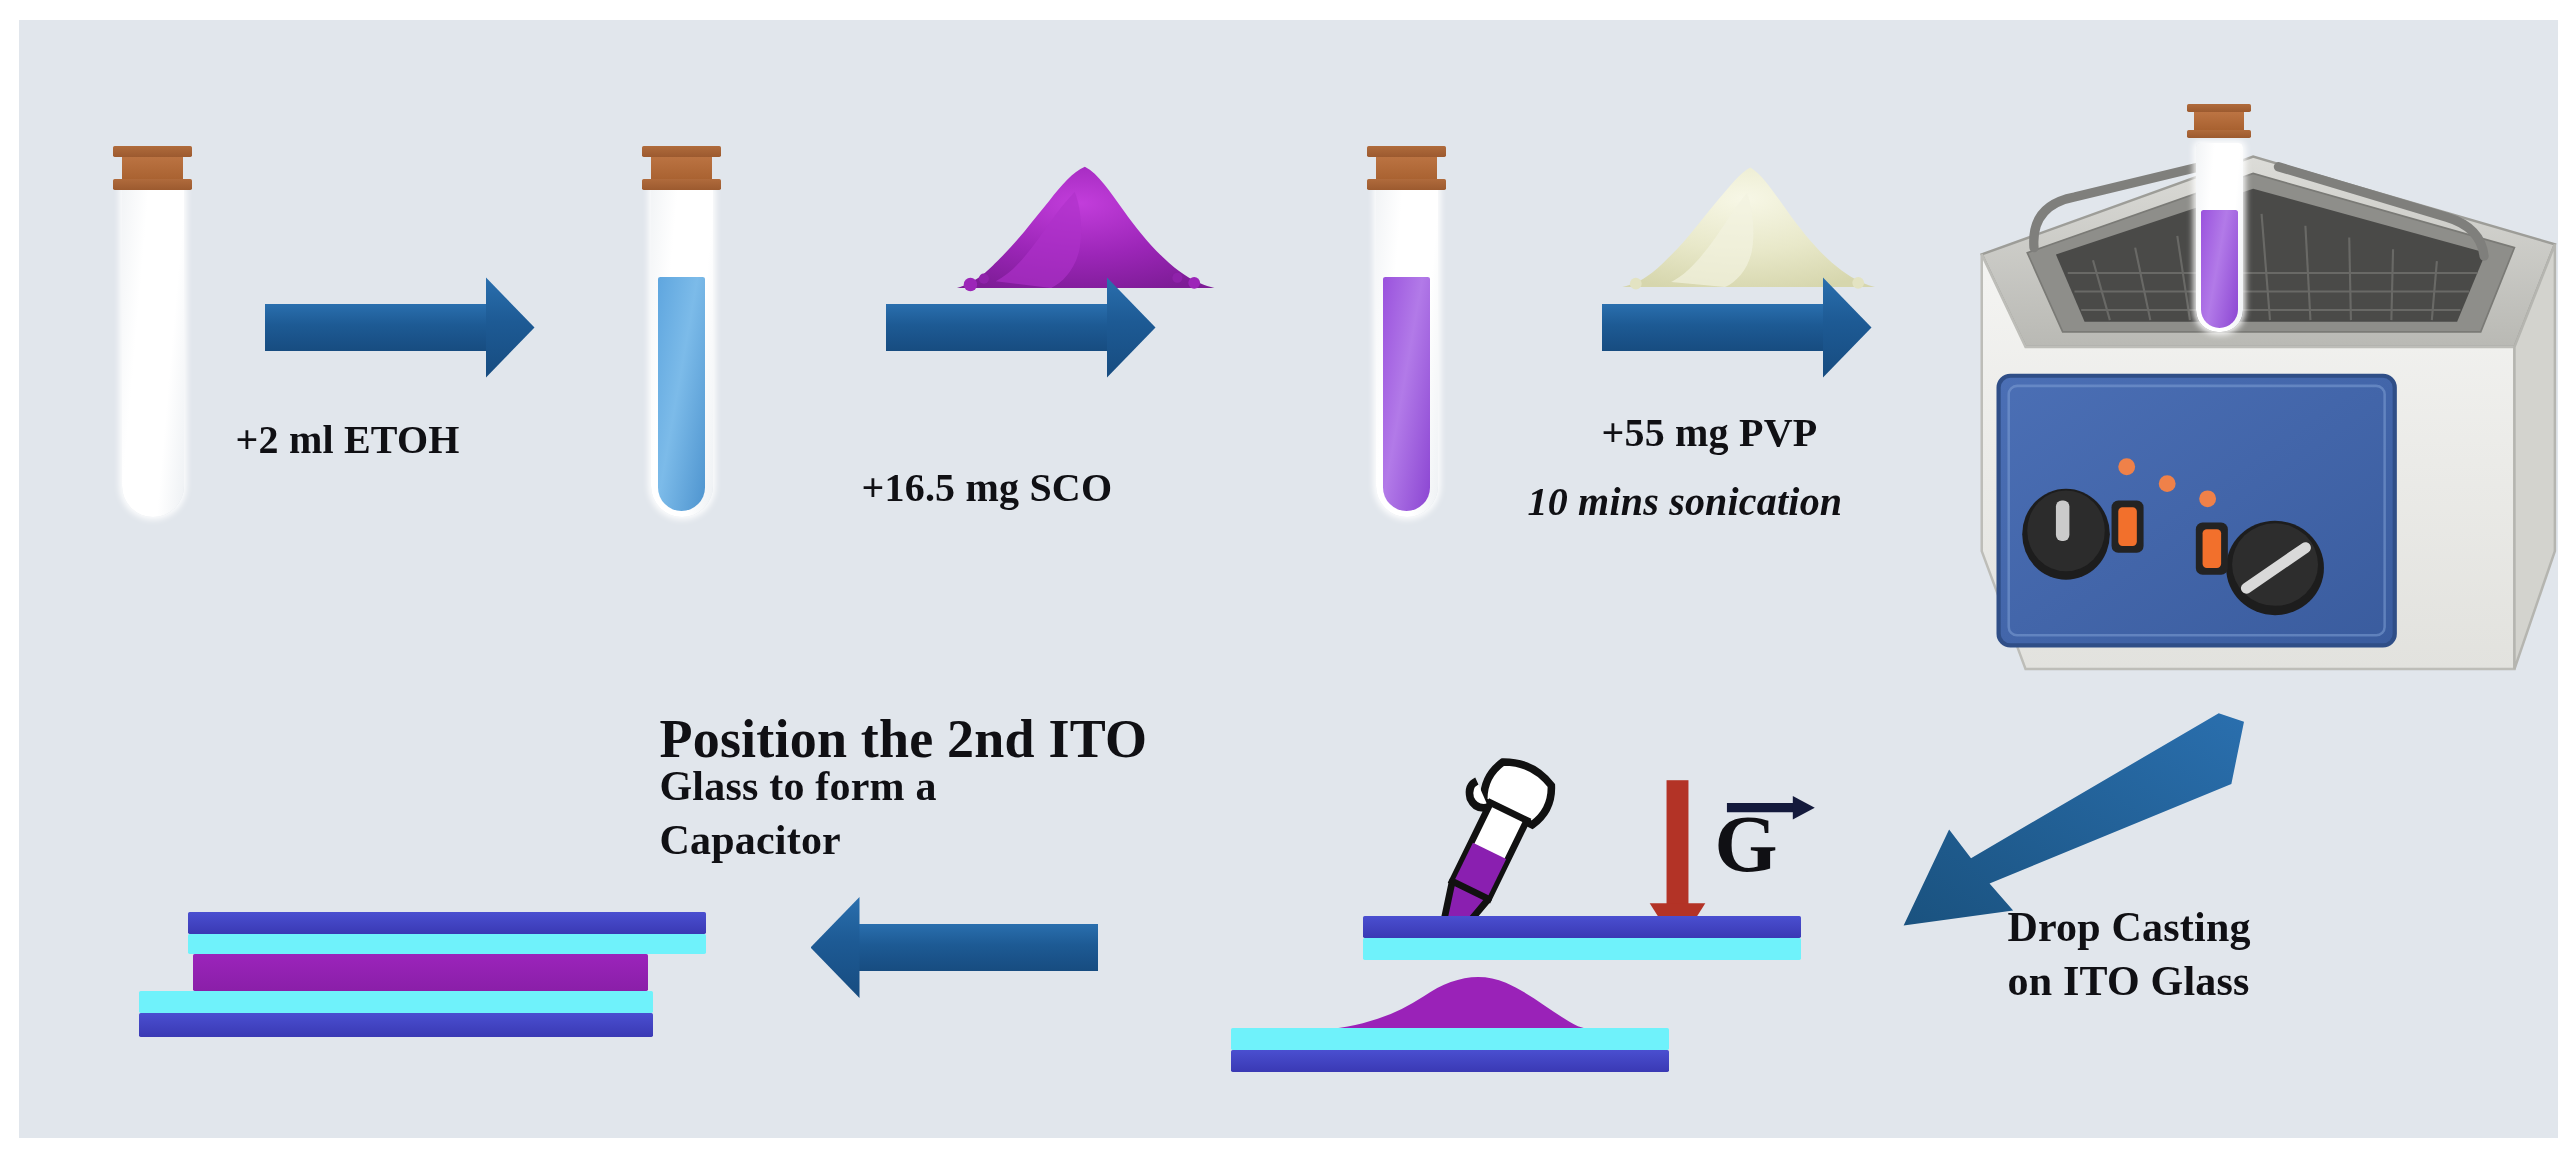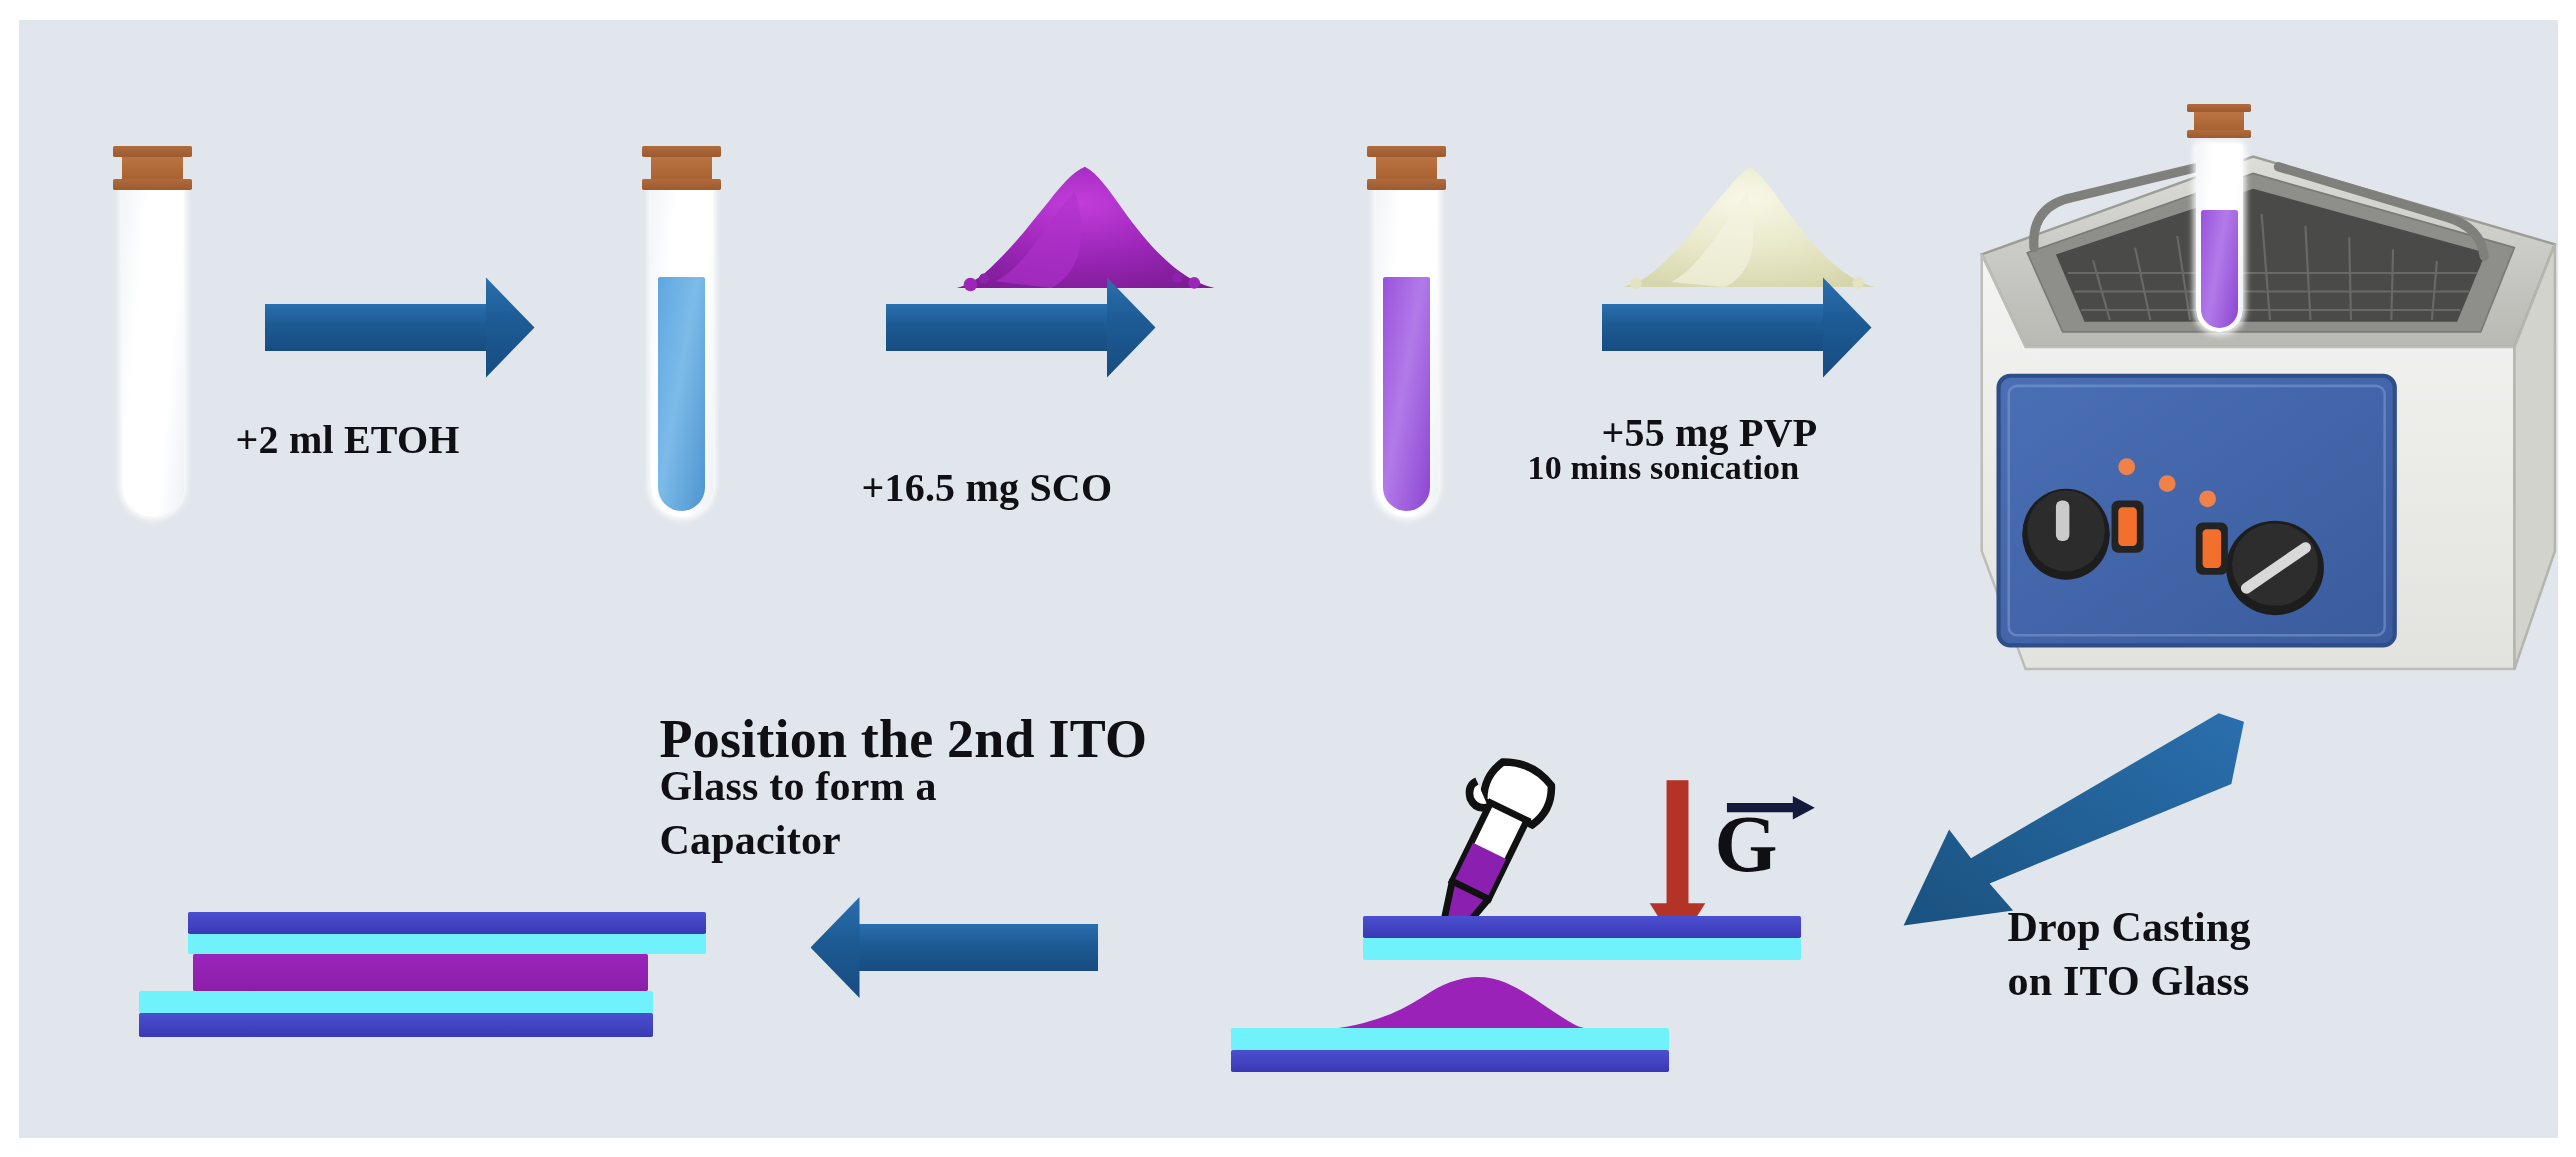--- a/index.html
+++ b/index.html
@@ -171,21 +171,21 @@
       <circle cx="292" cy="147" r="7" fill="#e3e3c2"></circle>
     </svg>
   </div>
 
   <div class="arrow-right" style="left:1585px/0;left:1583px;top:257px;width:270px;height:101px;">
     <div class="shaft"></div>
       <div class="head"></div>
   </div>
 
   <div class="lbl" style="left:1583px;top:389px;width:405px;font-size:40px;">+55 mg PVP</div>
-  <div class="lbl" style="left:1509px;top:428px;width:421px;font-size:34px;">10 mins sonication</div>
+  <div class="lbl" style="left:1509px;top:458px;width:421px;font-size:40px;font-style:italic;">10 mins sonication</div>
 
   <div id="sonicator" style="left:1956px;top:59px;width:590px;height:607px;">
     <svg viewBox="0 0 700 720" width="590" height="607">
       <defs>
         <linearGradient id="bodyG" x1="0" y1="0" x2="0" y2="1">
           <stop offset="0%" stop-color="#f4f4f2"></stop>
           <stop offset="100%" stop-color="#e2e2de"></stop>
         </linearGradient>
         <linearGradient id="panelG" x1="0" y1="0" x2="1" y2="1">
           <stop offset="0%" stop-color="#4b6fb5"></stop>

